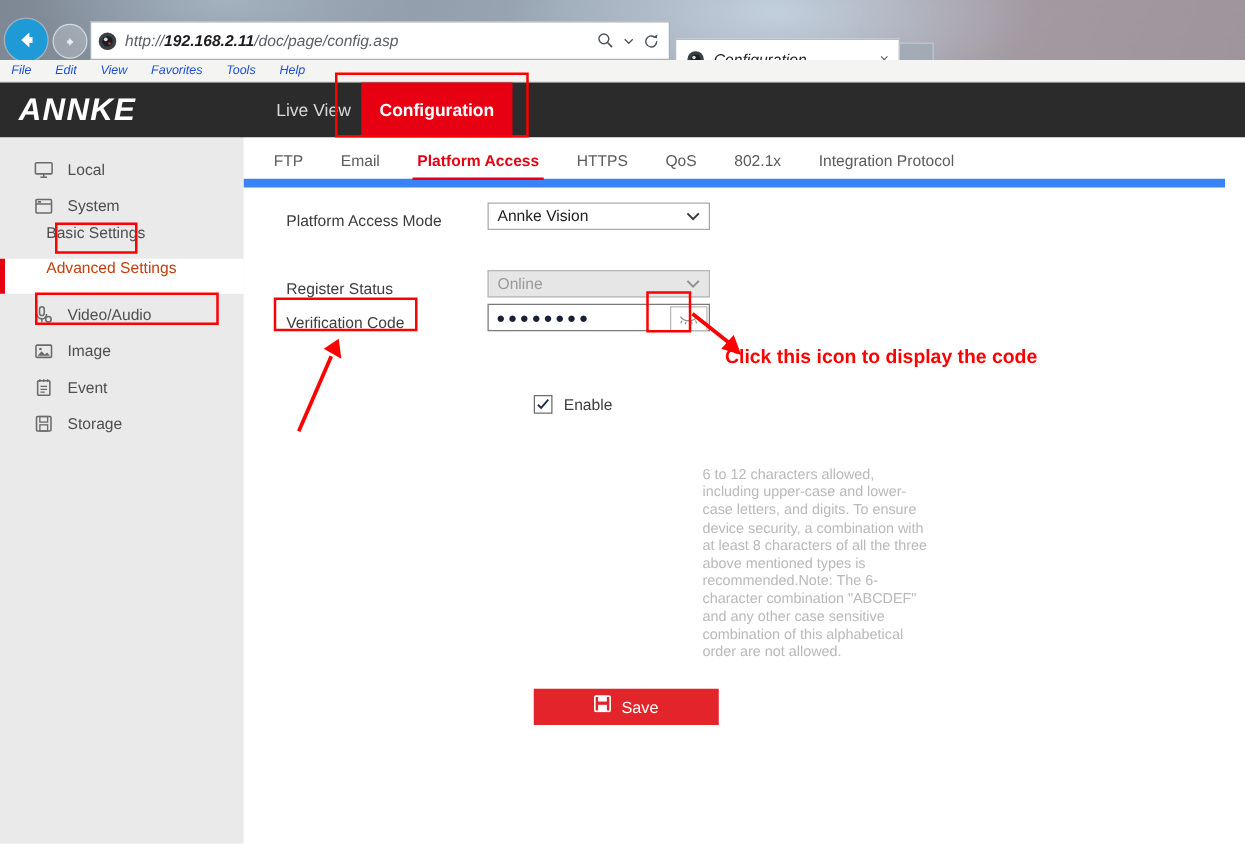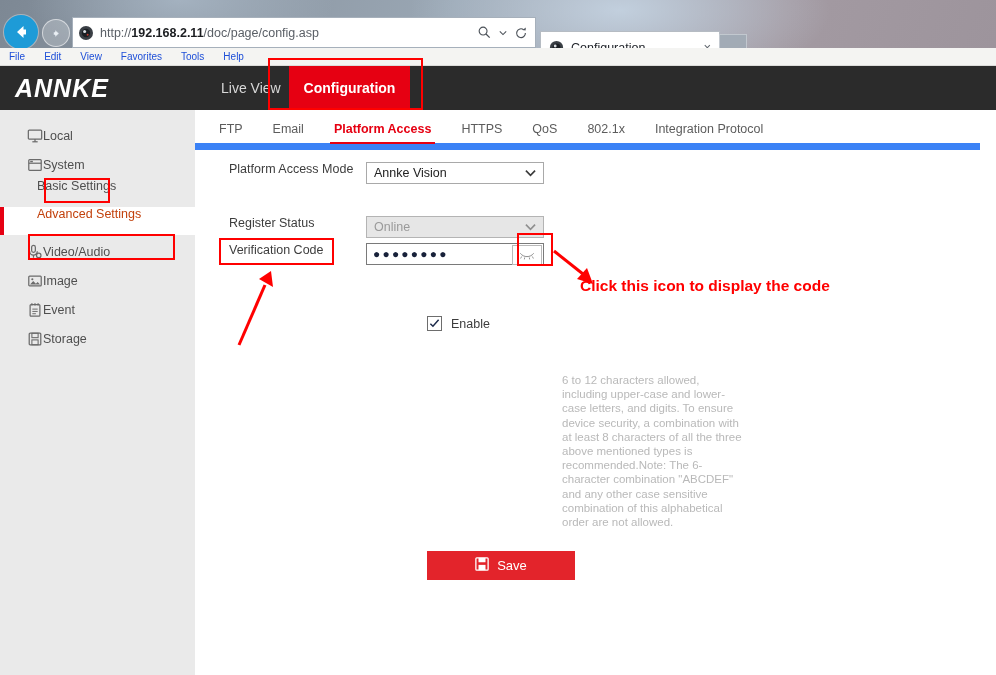--- a/index.html
+++ b/index.html
@@ -16,21 +16,21 @@
   
   #desktop-bg {
     position: absolute; left: 0; top: 0; width: 996px; height: 48px;
     background:
       radial-gradient(ellipse 300px 120px at 620px 10px, rgba(200,215,230,.85), rgba(200,215,230,0) 70%),
       radial-gradient(ellipse 220px 90px at 180px 0px, rgba(175,190,205,.7), rgba(175,190,205,0) 70%),
       linear-gradient(110deg, #7d8894 0%, #8c97a3 22%, #9aa7b4 45%, #9fa3ad 62%, #a39aa2 78%, #9d949c 100%);
     filter: blur(0.4px);
   }
   #browser-chrome {
-    position: absolute; left: 0; top: 0; width: 996px; height: 66px;
+    position: absolute; left: 0; top: 0; width: 996px; height: 66px; font-style: italic;
   }
   #nav-row {
     position: absolute; left: 0; top: 14px; height: 34px; width: 996px;
   }
   #back-btn {
     position: absolute; left: 4px; top: 1px; width: 34px; height: 34px;
     border-radius: 50%; background: #1e9bd7;
     display: flex; align-items: center; justify-content: center;
     box-shadow: 0 0 0 1px rgba(255,255,255,.35);
   }
@@ -119,21 +119,21 @@
   .side-item {
     position: relative; height: 29px; display: flex; align-items: center;
     padding-left: 26px; box-sizing: border-box;
   }
   .side-icon {
     width: 17px; height: 17px; flex: 0 0 auto;
     display: flex; align-items: center; justify-content: center;
     color: #6b6b6b;
   }
   .side-label {
-    font-size: 12.5px; color: #4f4f4f; white-space: nowrap;
+    font-size: 12.5px; color: #4f4f4f; margin-left: 11px; white-space: nowrap;
   }
   .side-sub {
     height: 28px; display: flex; align-items: flex-start;
     padding-left: 37px; box-sizing: border-box; position: relative;
   }
   .side-sub .side-label { margin-left: 0; }
   #sub-advanced {
     background: #ffffff;
   }
   #sub-advanced .side-label { color: #c2410c; font-weight: normal; }
@@ -153,21 +153,21 @@
     font-size: 12.5px; color: #5c5c5c; padding: 0 0 7px 0; margin-right: 30px;
     white-space: nowrap; position: relative;
   }
   .ctab.active { color: #e60012; font-weight: bold; }
   .ctab.active::after {
     content: ""; position: absolute; left: -4px; right: -4px; bottom: -1px;
     height: 2px; background: #e60012;
   }
 
   .form-row {
-    position: absolute; display: flex; align-items: flex-start; left: 34px;
+    position: absolute; display: flex; align-items: flex-end; left: 34px; gap: 24px;
   }
   .f-label { font-size: 12.5px; color: #3d3d3d; width: 137px; }
   .f-select {
     width: 178px; height: 22px; border: 1px solid #a9a9a9; background: #fff;
     display: flex; align-items: center; font-size: 12.5px; color: #222;
     padding-left: 7px; box-sizing: border-box; position: relative;
   }
   .f-select.disabled { background: #e6e6e6; color: #9a9a9a; border-color:#b4b4b4; }
   .f-select .caret {
     position: absolute; right: 7px; top: 50%; transform: translateY(-50%);

